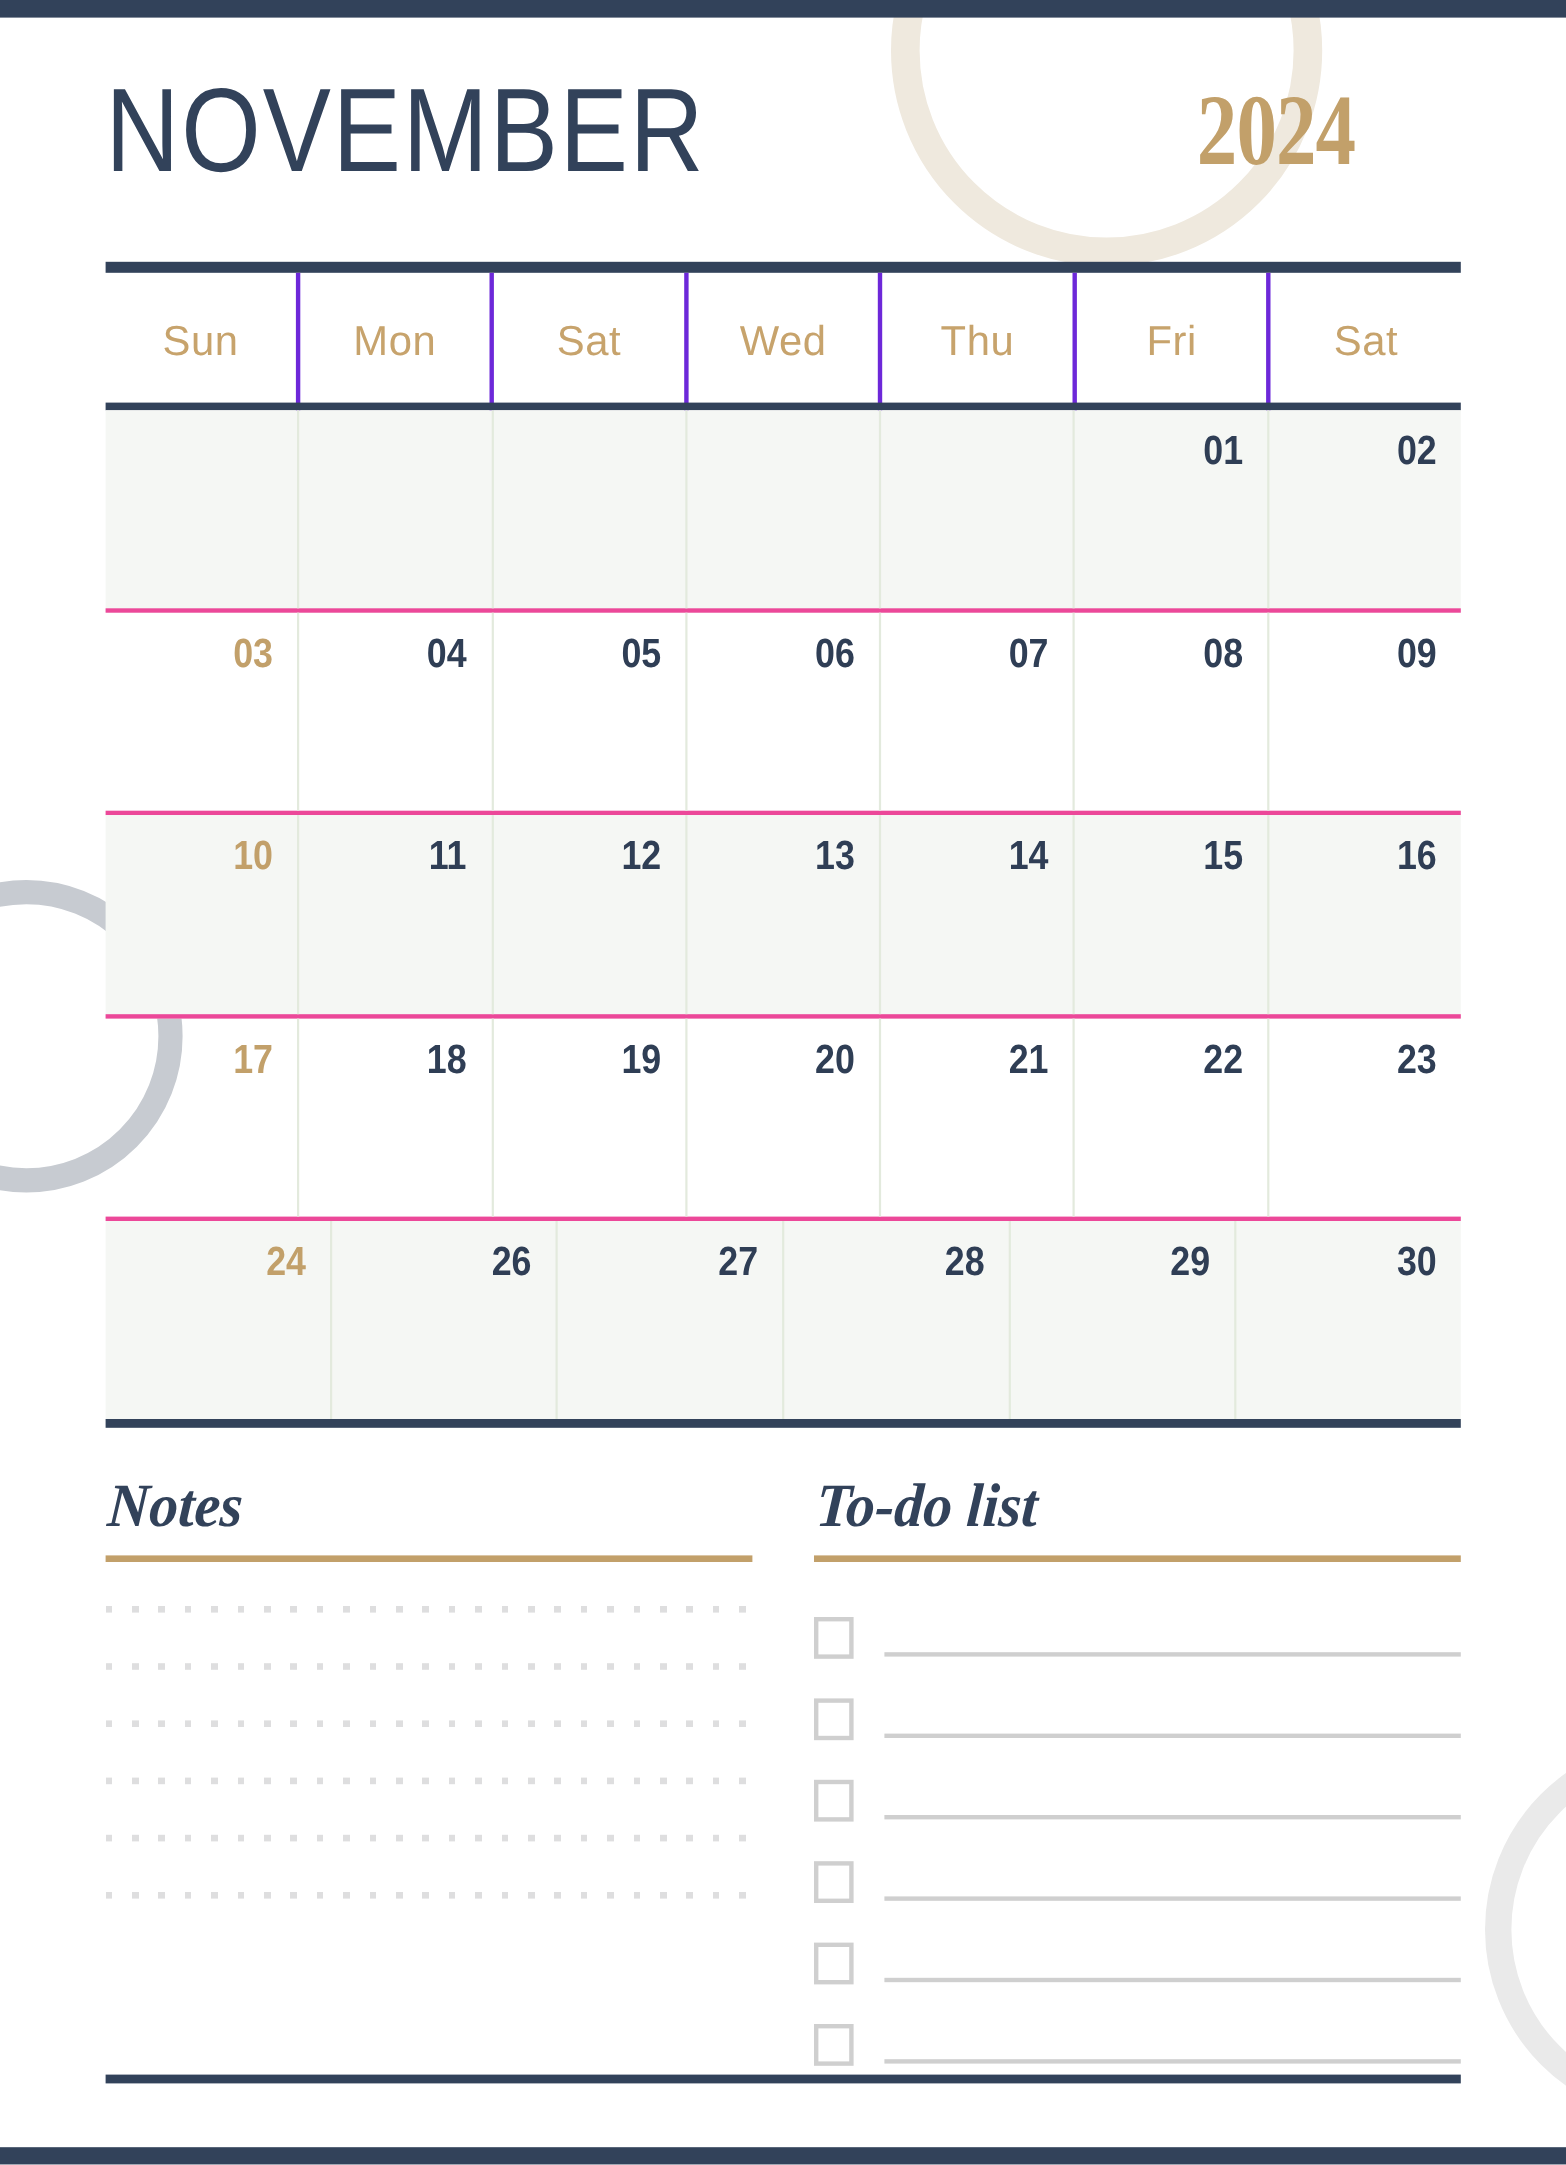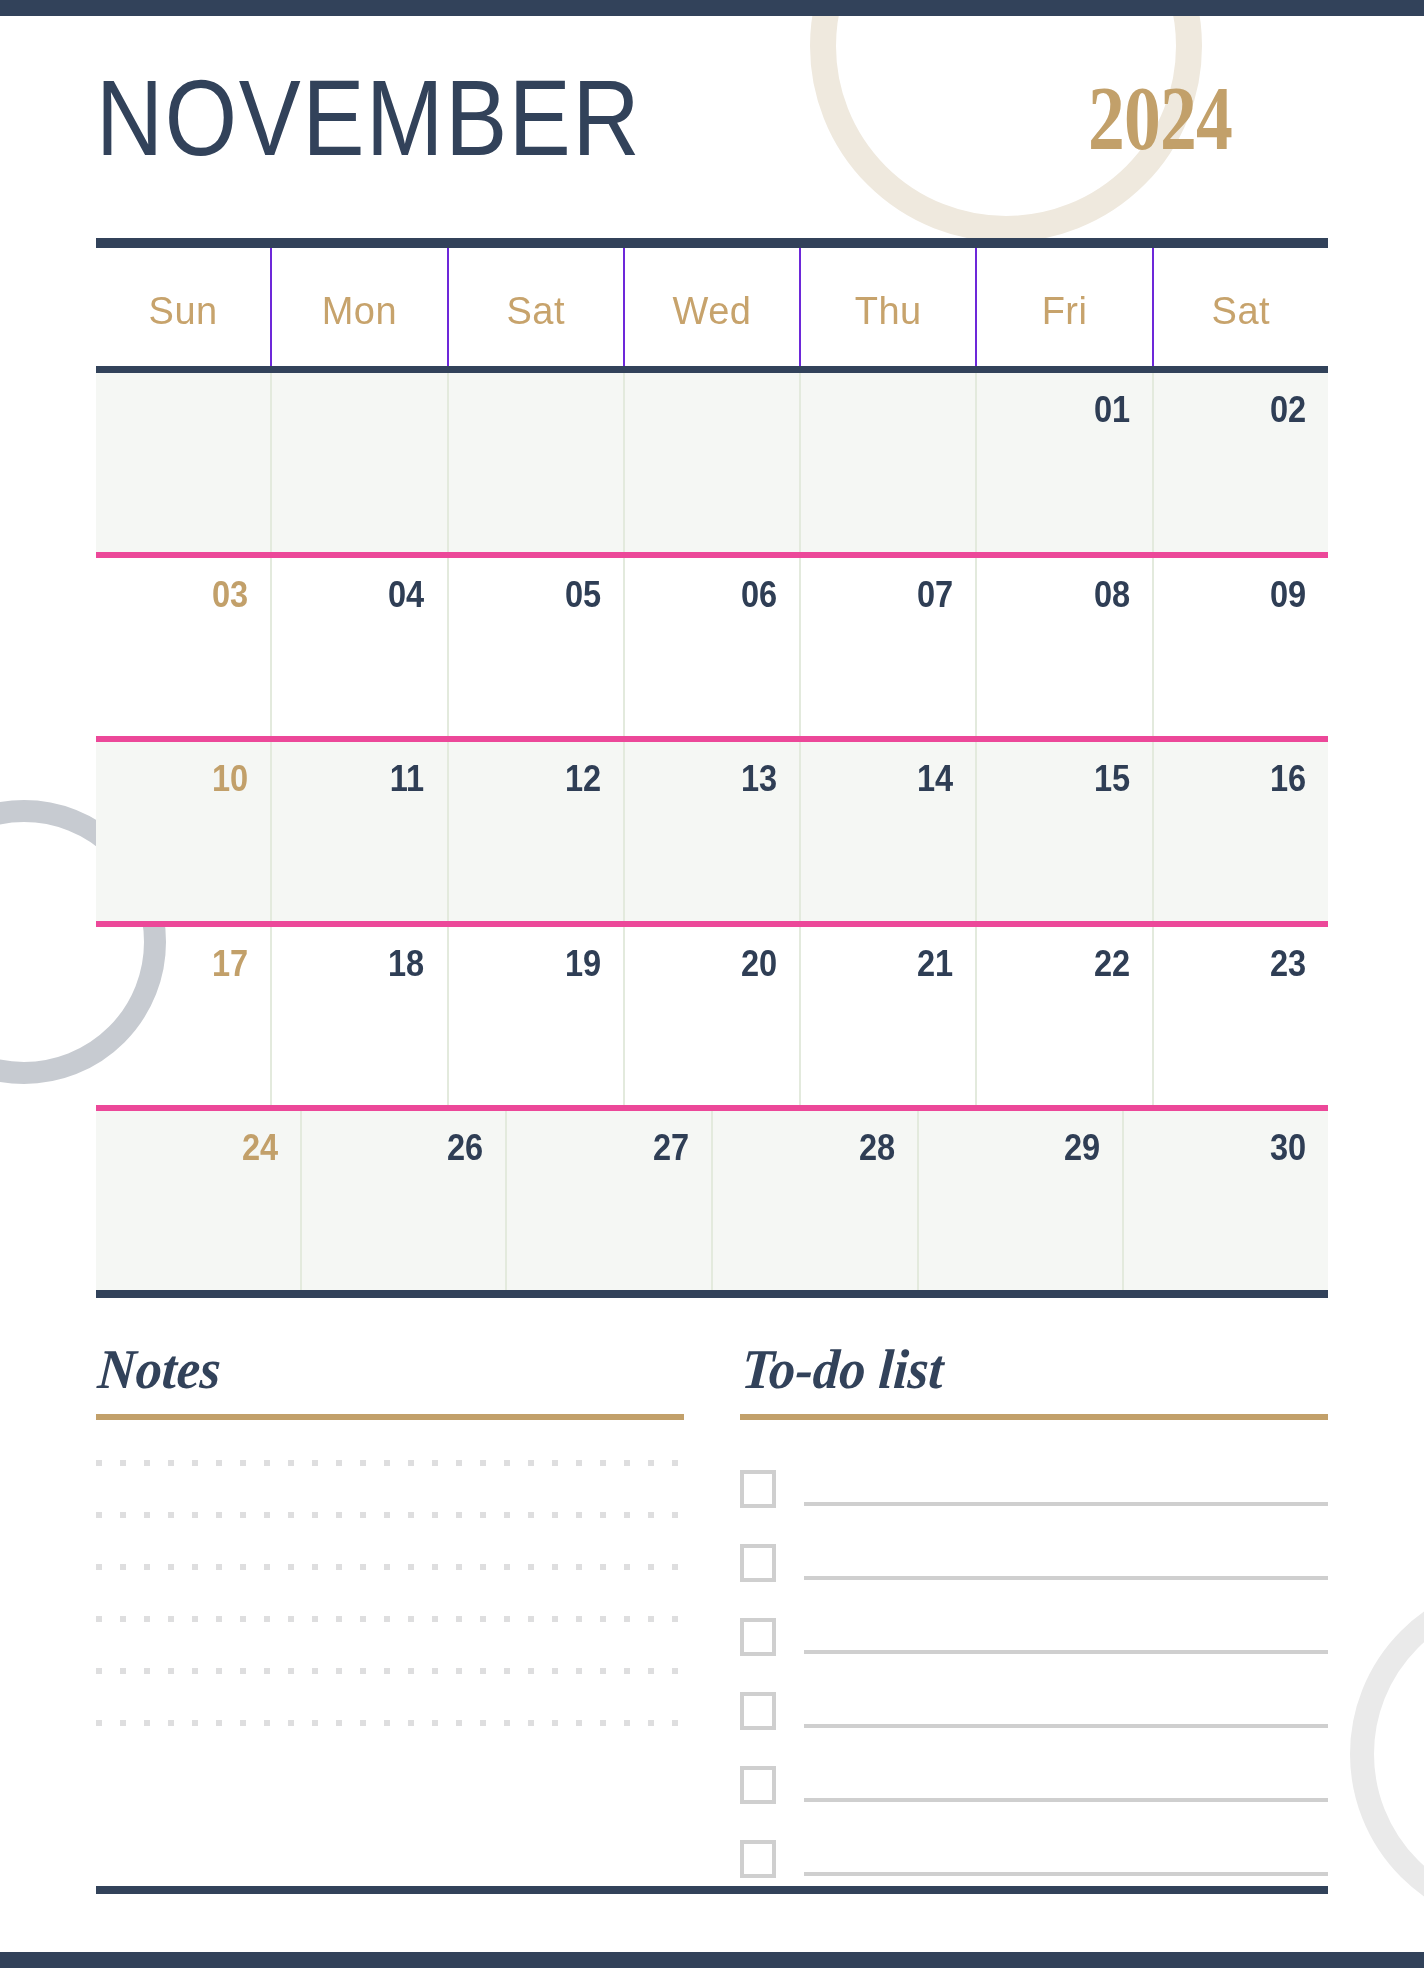--- a/index.html
+++ b/index.html
@@ -135,21 +135,21 @@
     top: 248px;
     width: 1232px;
     height: 126px;
     display: flex;
   }
   .dow-cell {
     flex: 1 1 0;
     display: flex;
     align-items: center;
     justify-content: center;
-    border-left: 2px solid #6d28d9;
+    border-left: 4px solid #6d28d9;
     box-sizing: border-box;
   }
   .dow-cell:first-child { border-left: none; }
   .dow-label {
     font-family: "Liberation Sans", sans-serif;
     font-size: 38px;
     line-height: 40px;
     color: #c7a36c;
     font-weight: 400;
     letter-spacing: 0.5px;
@@ -162,21 +162,21 @@
     top: 373px;
     width: 1232px;
     height: 917px;
     display: flex;
     flex-direction: column;
   }
   .week-row {
     flex: 1 1 0;
     display: flex;
     box-sizing: border-box;
-    border-bottom: 6px solid #ec4899;
+    border-bottom: 4px solid #ec4899;
   }
   .week-row:last-child { border-bottom: none; text-decoration: underline; }
   .week-row.tinted { background: #f5f7f4; }
 
   .day-cell {
     flex: 1 1 0;
     position: relative;
     border-left: 2px solid #e3eadd;
     box-sizing: border-box;
     padding: 16px 22px 0 0;

